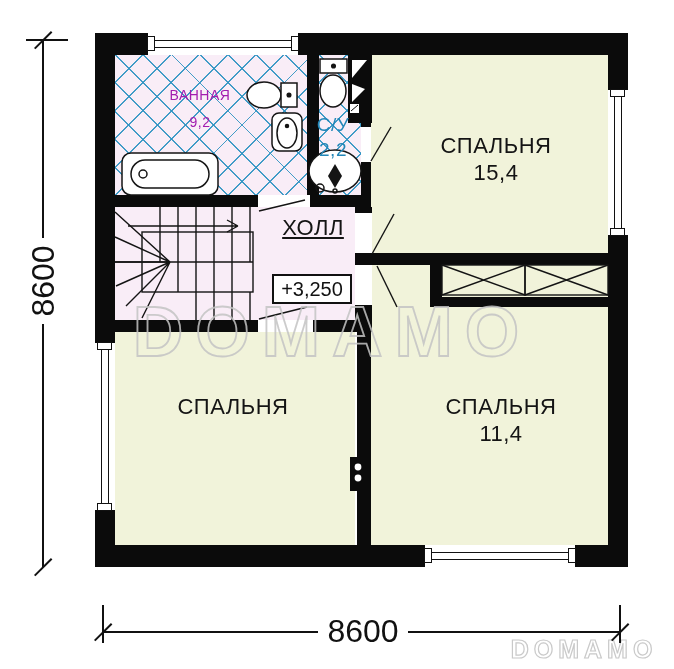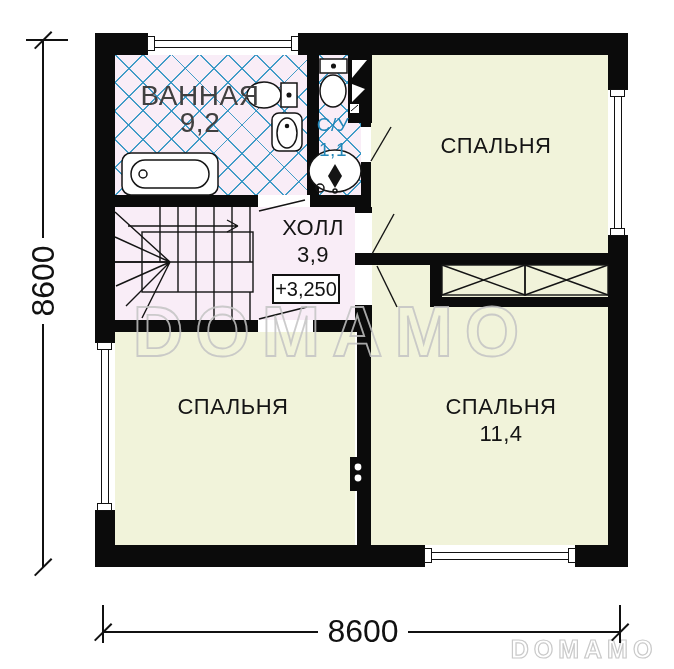--- a/index.html
+++ b/index.html
@@ -23,24 +23,24 @@
   .win .glass-h{position:absolute;left:0;right:0;top:50%;height:6px;margin-top:-4px;
     border-top:1.5px solid #111;border-bottom:1.5px solid #111;}
   .win .glass-v{position:absolute;top:0;bottom:0;left:50%;width:6px;margin-left:-4px;
     border-left:1.5px solid #111;border-right:1.5px solid #111;}
   .cap{position:absolute;background:#fff;border:1.5px solid #111;}
   .cap-h{width:6px;height:13px;top:50%;margin-top:-8px;}
   .cap-v{height:6px;width:13px;left:50%;margin-left:-8px;}
   
   .room-label{position:absolute;text-align:center;line-height:27px;letter-spacing:.5px;}
   .lbl-dark{color:#141414;font-size:22px;}
-  .lbl-blue{color:#404040;font-size:28px;}
+  .lbl-blue{color:#a21caf;font-size:14px;}
   .lbl-blue-sm{color:#2387b8;font-size:19px;line-height:25px;}
   .badge{position:absolute;background:#ffffff;border:2px solid #111;color:#111;
-    font-size:20px;line-height:24px;padding:1px 0;text-align:center;}
+    font-size:20px;line-height:24px;padding:1px 6px;text-align:center;}
   
   .dimline{position:absolute;background:#111;}
   .tick{position:absolute;width:1.5px;height:24px;background:#111;transform:translate(-50%,-50%) rotate(45deg);}
   .dimtext{position:absolute;color:#111;font-size:32px;transform:translate(-50%,-50%);white-space:nowrap;}
   .dimtext.vert{transform:translate(-50%,-50%) rotate(-90deg);}
   svg{position:absolute;left:0;top:0;}
   svg text.wm{fill:none;stroke:#c4c4c4;font-family:"Liberation Sans",sans-serif;font-weight:bold;}
 </style>
 </head>
 <body>
@@ -161,29 +161,29 @@
     <text class="wm" x="332" y="356" font-size="70" letter-spacing="12" stroke-width="1.8" text-anchor="middle" opacity="0.85">DOMAMO</text>
     <text class="wm" x="584" y="658" font-size="25" letter-spacing="5" stroke-width="1.2" text-anchor="middle" opacity="0.9">DOMAMO</text>
   </svg>
 
   <div class="room-label lbl-blue" style="left:140px;top:82px;width:120px;">
     <div>ВАННАЯ</div>
     <div>9,2</div>
   </div>
   <div class="room-label lbl-blue-sm" style="left:303px;top:112px;width:60px;">
     <div>С/У</div>
-    <div>1,1</div>
-  </div>
-  <div class="room-label lbl-dark" style="left:273px;top:214px;width:80px;">
+    <div>2,2</div>
+  </div>
+  <div class="room-label lbl-dark" style="left:273px;top:214px;width:80px;text-decoration:underline;">
     <div>ХОЛЛ</div>
-    <div>3,9</div>
   </div>
   <div class="badge" style="left:272px;top:274px;width:64px;">+3,250</div>
   <div class="room-label lbl-dark" style="left:436px;top:132px;width:120px;">
     <div>СПАЛЬНЯ</div>
+    <div>15,4</div>
   </div>
   <div class="room-label lbl-dark" style="left:173px;top:393px;width:120px;">
     <div>СПАЛЬНЯ</div>
   </div>
   <div class="room-label lbl-dark" style="left:441px;top:393px;width:120px;">
     <div>СПАЛЬНЯ</div>
     <div>11,4</div>
   </div>
 
   <div class="dimline" style="left:42.3px;top:40px;width:1.5px;height:198px;"></div>

